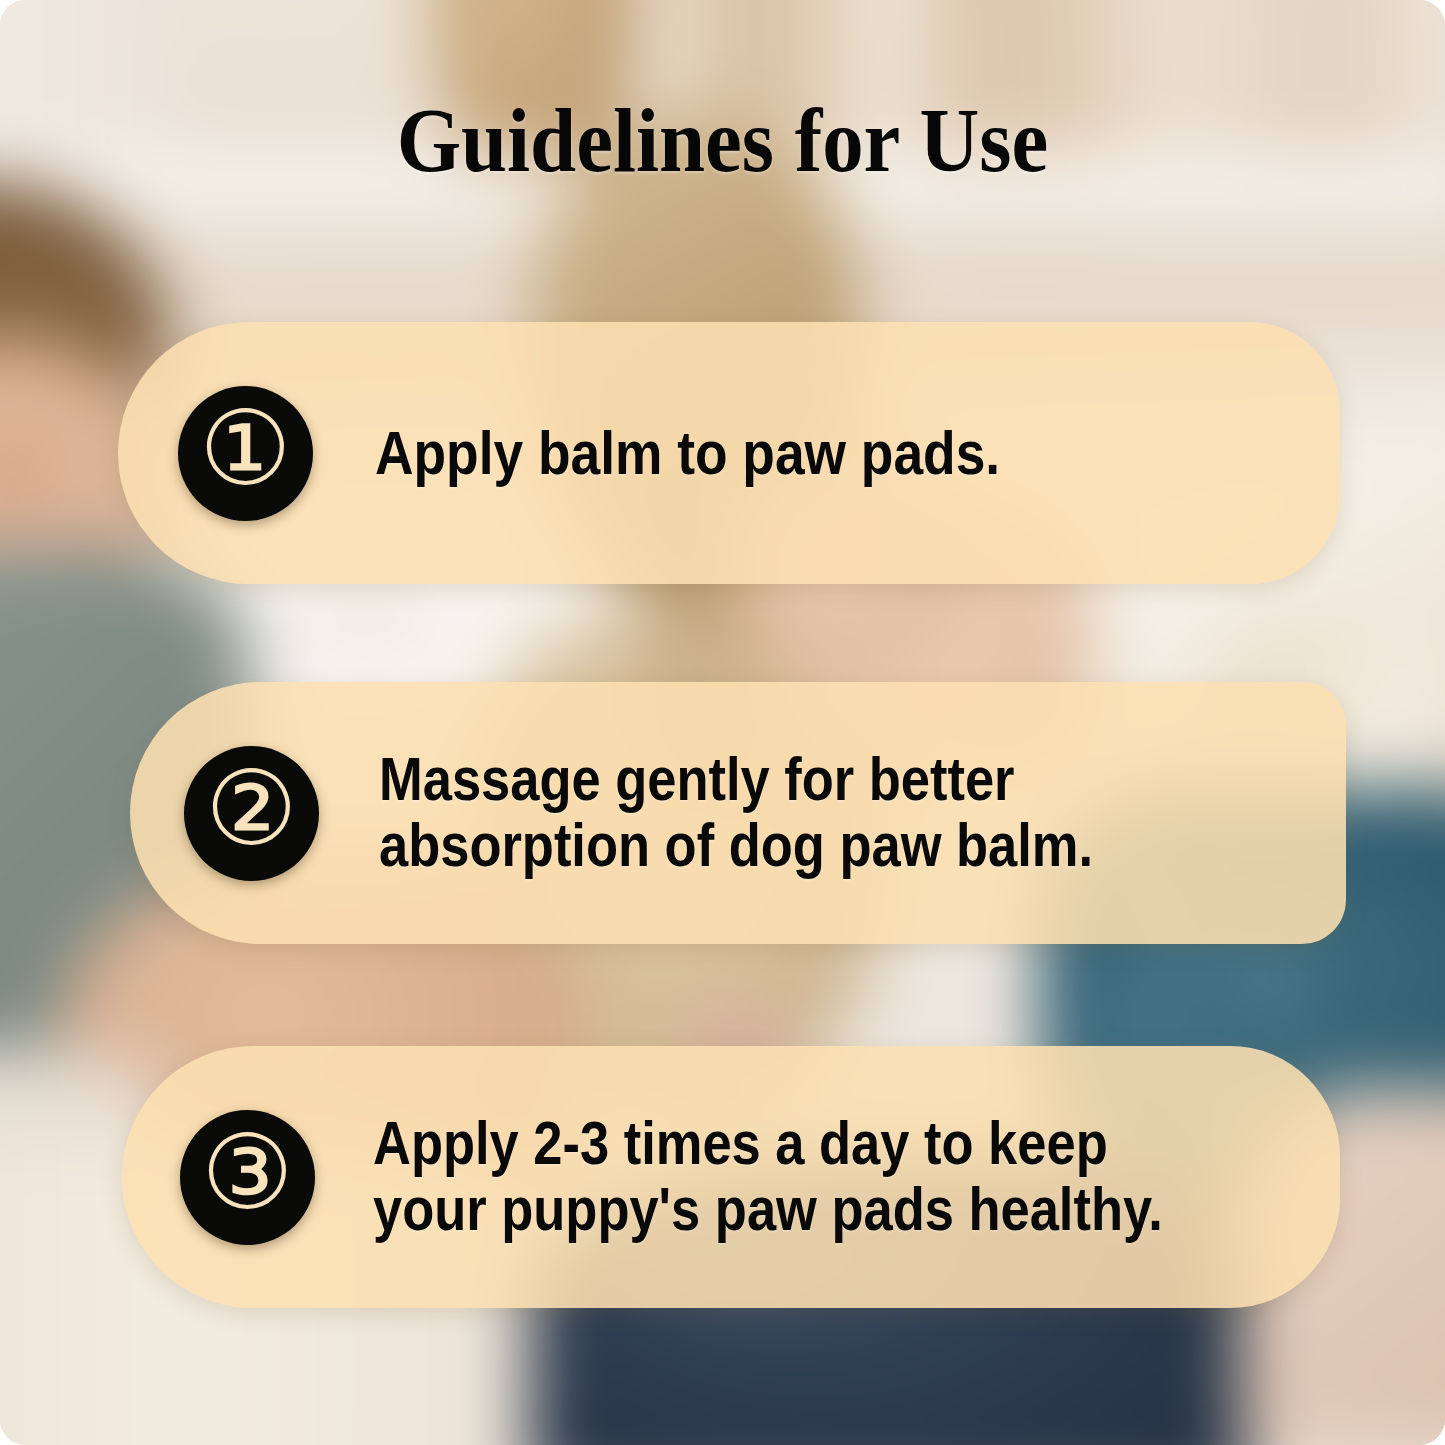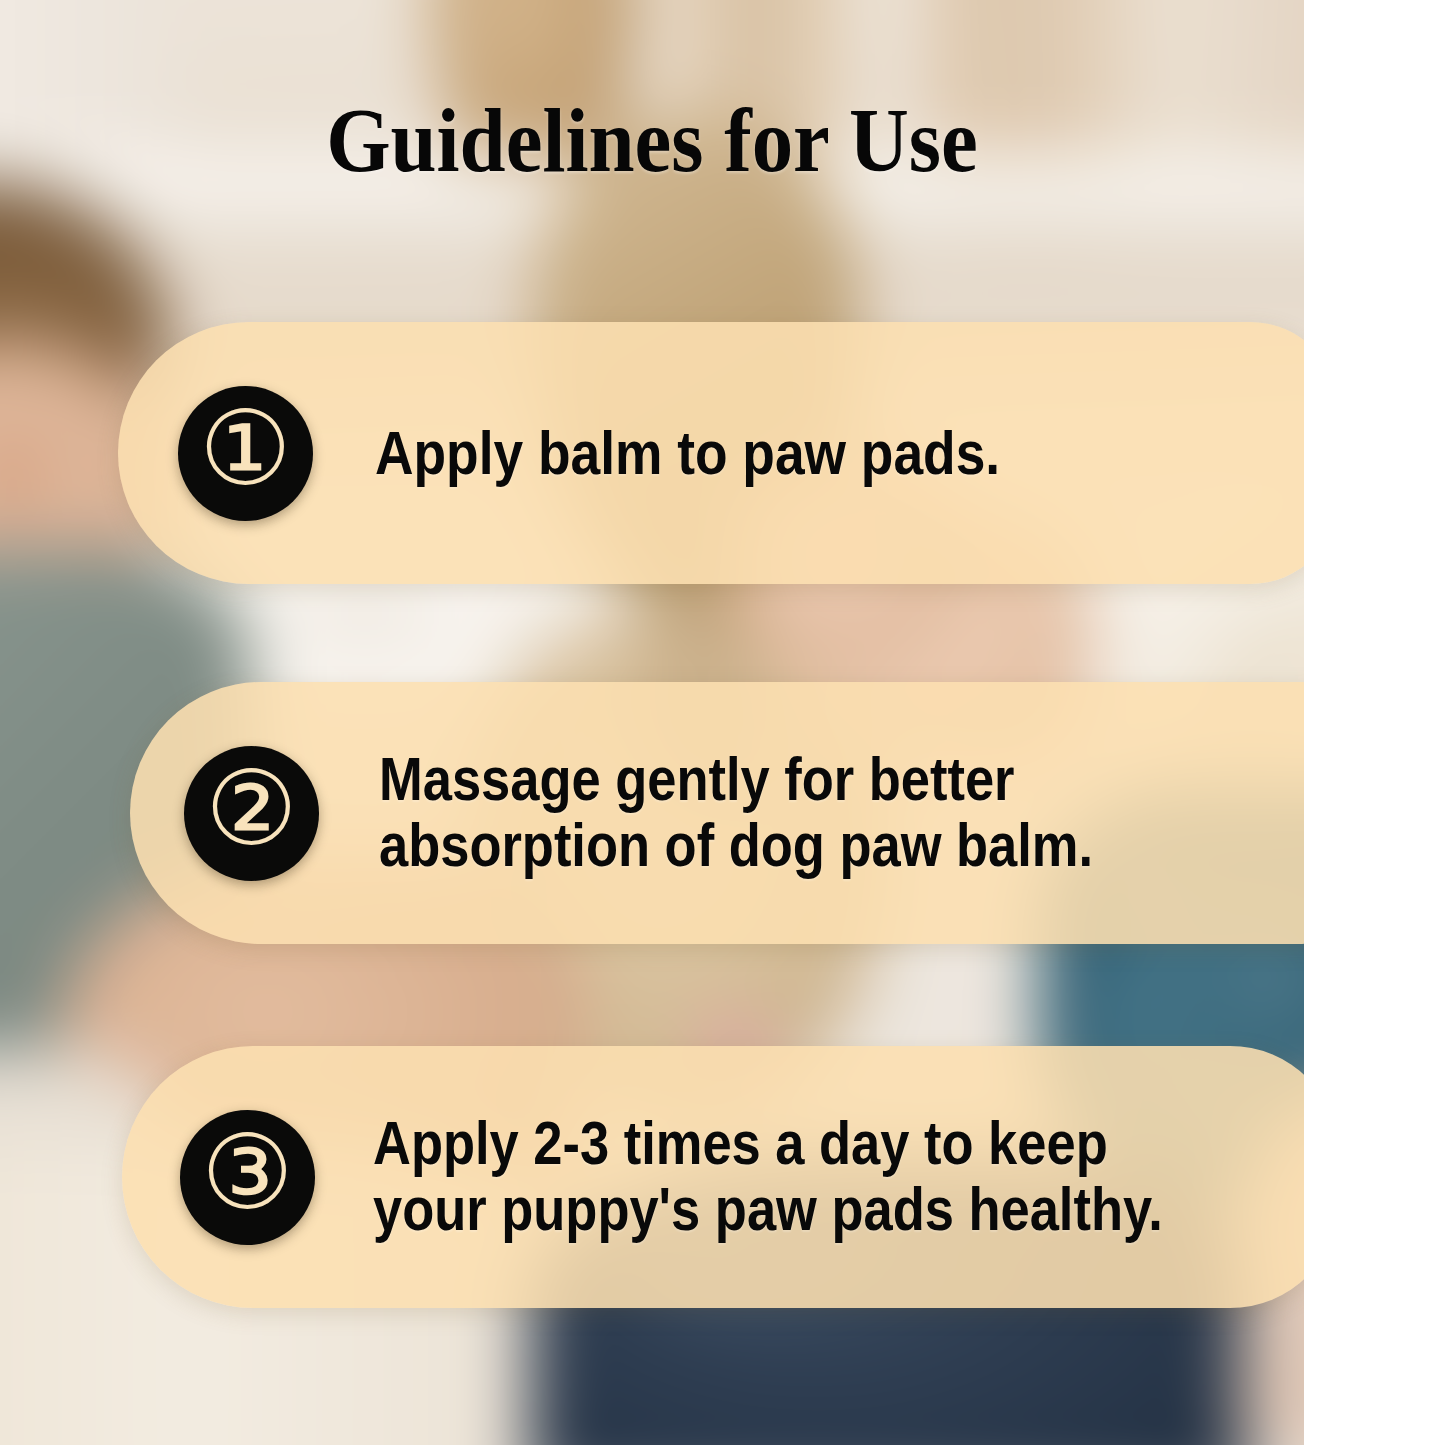--- a/index.html
+++ b/index.html
@@ -7,24 +7,25 @@
 
   html, body {
     width: 1445px;
     height: 1445px;
     overflow: hidden;
     font-family: "Liberation Sans", sans-serif;
   }
 
   #poster {
     position: relative;
-    width: 1304px;
+    width: 1445px;
     height: 1445px;
     overflow: hidden;
     background: #e8ded3;
+    border-radius: 26px;
   }
 
   
   .photo {
     position: absolute;
     inset: -90px;
     filter: blur(34px) saturate(0.92);
     z-index: 0;
   }
   .photo > * { position: absolute; }

